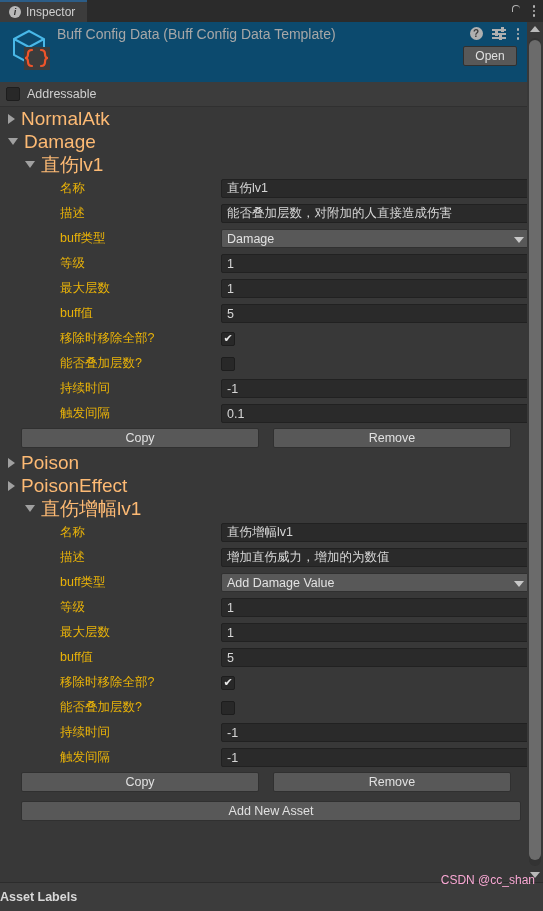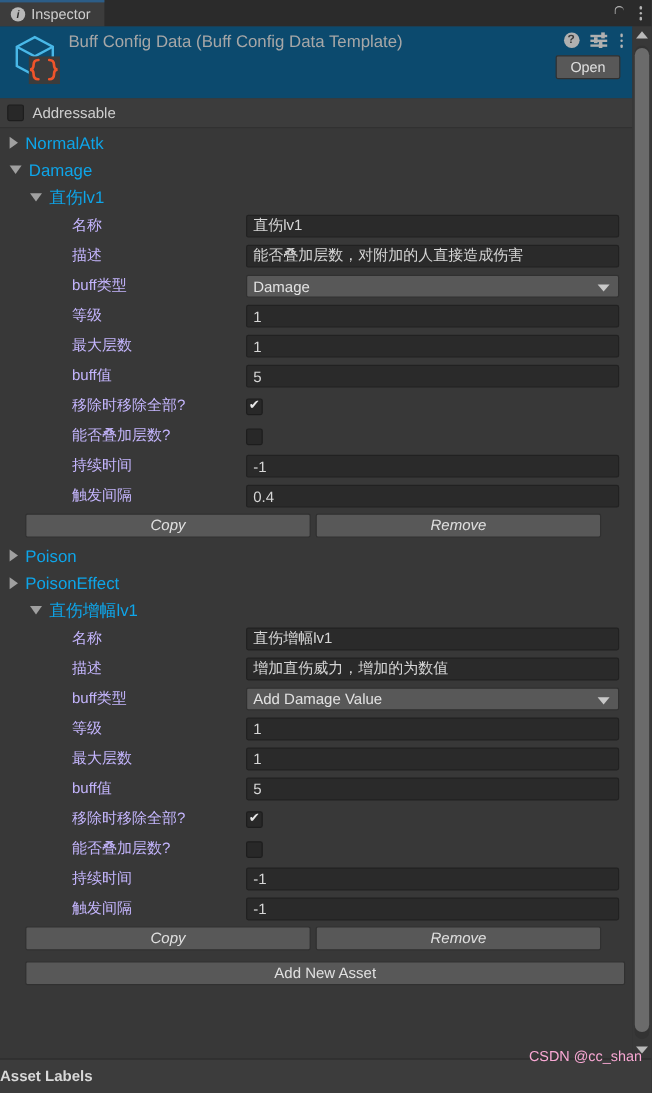--- a/index.html
+++ b/index.html
@@ -135,25 +135,25 @@
   .arrow.collapsed {
     border-top: 5px solid transparent;
     border-bottom: 5px solid transparent;
     border-left: 7px solid #a0a0a0;
   }
   .arrow.expanded {
     border-left: 5px solid transparent;
     border-right: 5px solid transparent;
     border-top: 7px solid #a0a0a0;
   }
-  .fold-label { font-size: 14px; color: #0ea5e9; white-space: nowrap; }
+  .fold-label { font-size: 19px; color: #fdba74; white-space: nowrap; }
 
   .prop-label {
-    font-size: 12.5px; color: #c4b5fd;
-    width: 205px; flex: none;
+    font-size: 12.5px; color: #eab308;
+    width: 221px; flex: none;
     white-space: nowrap; overflow: hidden;
   }
 
   .field {
     height: 19px;
     background: #2a2a2a;
     border: 1px solid #212121;
     border-radius: 2px;
     color: #d6d6d6; font-size: 12.5px;
     display: flex; align-items: center;
@@ -172,21 +172,21 @@
     position: relative;
   }
   .dropdown .caret {
     position: absolute; right: 7px; top: 50%; margin-top: -2px;
     width: 0; height: 0;
     border-left: 5px solid transparent;
     border-right: 5px solid transparent;
     border-top: 6px solid #c8c8c8;
   }
 
-  .btn-row { display: flex; gap: 4px; padding: 2px 6px 3px 21px; font-style: italic; }
+  .btn-row { display: flex; gap: 14px; padding: 2px 6px 3px 21px; }
   .btn {
     height: 20px;
     background: #585858;
     border: 1px solid #303030;
     border-radius: 2px;
     color: #e0e0e0; font-size: 12.5px;
     display: flex; align-items: center; justify-content: center;
   }
   .btn.half { width: 238px; }
   .btn.full { width: 500px; }
@@ -345,21 +345,21 @@
       <div class="row">
         <span class="prop-label" style="padding-left: 60px;">能否叠加层数?</span>
         <span class="cb"></span>
       </div>
       <div class="row">
         <span class="prop-label" style="padding-left: 60px;">持续时间</span>
         <div class="field">-1</div>
       </div>
       <div class="row">
         <span class="prop-label" style="padding-left: 60px;">触发间隔</span>
-        <div class="field">0.4</div>
+        <div class="field">0.1</div>
       </div>
       <div class="btn-row">
         <div class="btn half">Copy</div>
         <div class="btn half">Remove</div>
       </div>
       <div class="row foldout ind1">
         <span class="arrow collapsed"></span>
         <span class="fold-label">Poison</span>
       </div>
       <div class="row foldout ind1">

